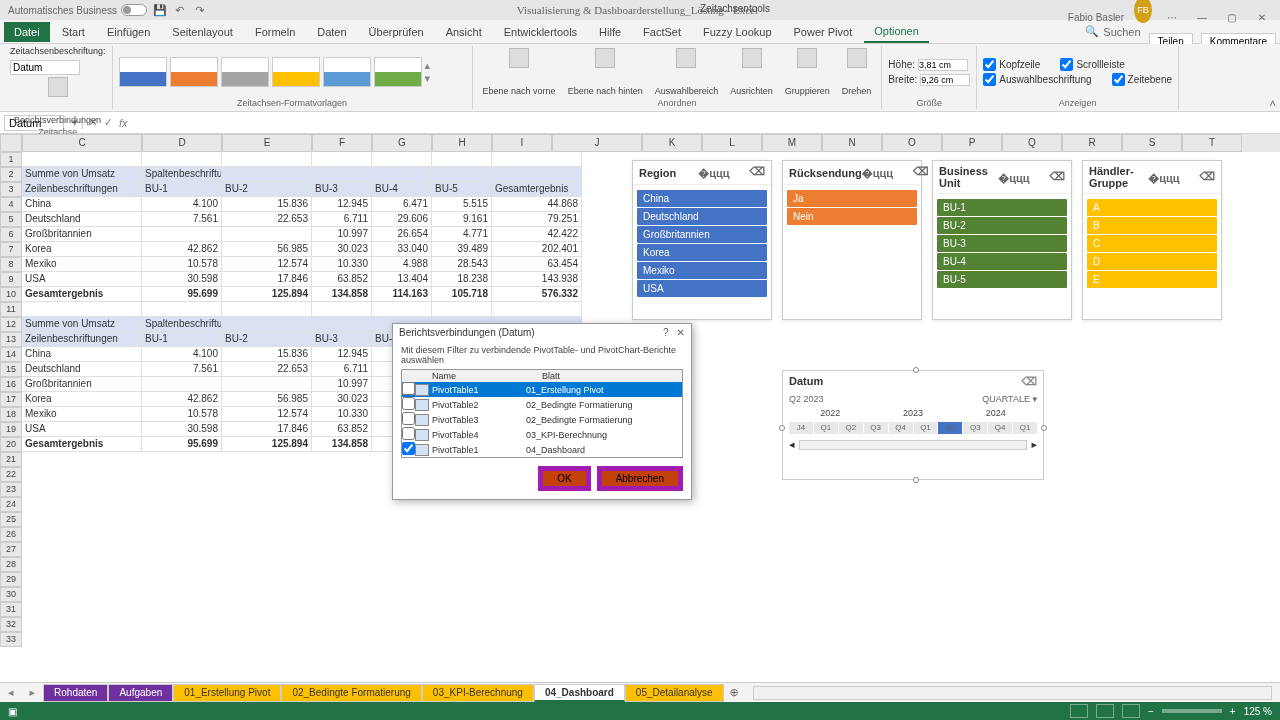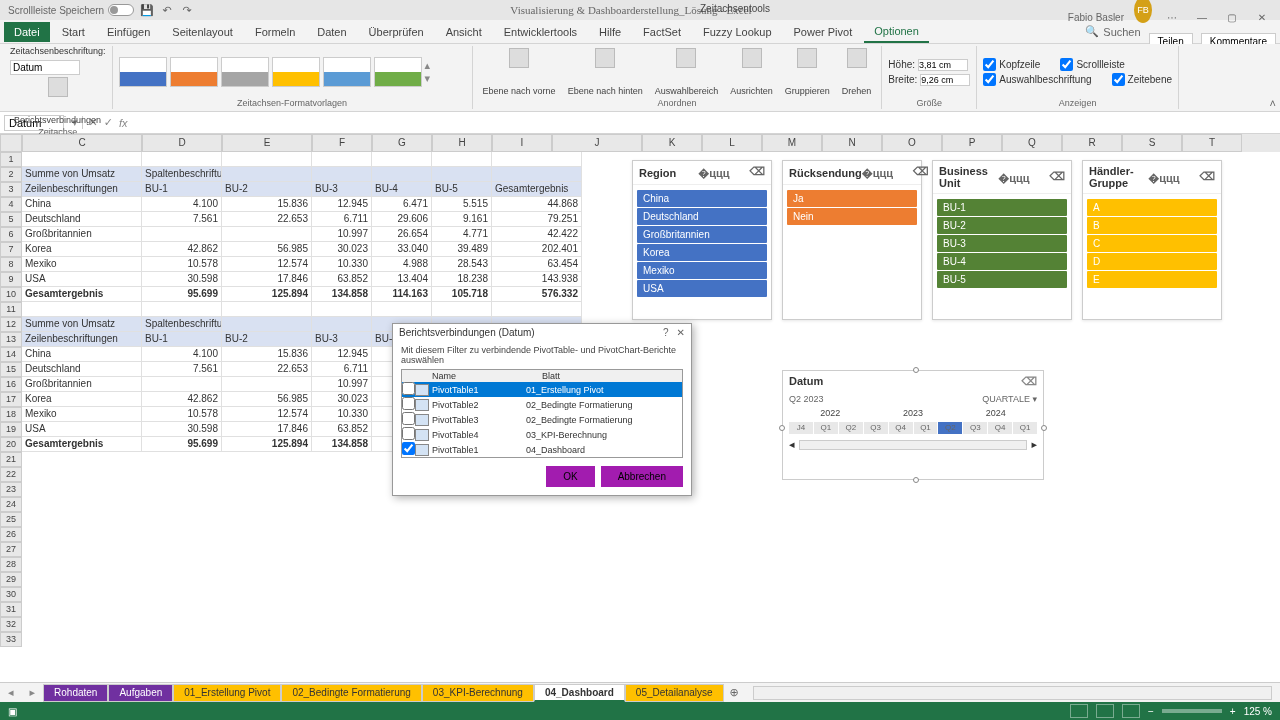--- a/index.html
+++ b/index.html
@@ -76,40 +76,40 @@
 .dialog-title-right { display: flex; gap: 8px; color: #666; cursor: pointer; }
 .dialog-msg { padding: 4px 8px; font-size: 9px; color: #444; }
 .dialog-list { margin: 0 8px; border: 1px solid #999; }
 .dialog-list-header { display: flex; background: #f0f0f0; font-size: 9px; }
 .dialog-list-header > div { padding: 1px 4px; }
 .dialog-list-row { display: flex; font-size: 9px; align-items: center; }
 .dialog-list-row.sel { background: #0078d4; color: #fff; }
 .dialog-chk { width: 12px; text-align: center; }
 .dialog-icon { width: 14px; height: 12px; background: #d4e3f4; border: 1px solid #888; margin: 1px; }
 .dialog-buttons { display: flex; justify-content: flex-end; gap: 6px; padding: 8px; }
-.dialog-btn { padding: 2px 14px; border: 3px solid #a21caf; background: #a21caf; font-size: 10px; cursor: pointer; }
+.dialog-btn { padding: 2px 14px; border: 5px solid #a21caf; background: #c2410c; font-size: 10px; cursor: pointer; }
 .sheet-tabs { position: absolute; bottom: 18px; left: 0; right: 0; height: 20px; display: flex; align-items: center; background: #f3f3f3; border-top: 1px solid #ccc; }
 .sheet-nav { padding: 0 8px; color: #888; }
 .sheet-tab { padding: 2px 10px; font-size: 10px; border: 1px solid #ccc; background: #fff; cursor: pointer; }
 .sheet-tab.purple { background: #7030a0; color: #fff; }
 .sheet-tab.orange { background: #ffc000; }
 .sheet-tab.active { background: #fff; border-bottom: 2px solid #217346; font-weight: bold; }
 .sheet-add { padding: 0 6px; color: #666; cursor: pointer; }
 .hscroll { flex: 1; height: 14px; background: #f0f0f0; margin: 0 8px; border: 1px solid #ccc; }
 .statusbar { position: absolute; bottom: 0; left: 0; right: 0; height: 18px; background: #217346; color: #fff; display: flex; align-items: center; padding: 0 8px; font-size: 10px; }
 .statusbar-right { margin-left: auto; display: flex; gap: 8px; align-items: center; }
 .view-btn { width: 18px; height: 14px; border: 1px solid rgba(255,255,255,0.4); }
 </style>
 </head>
 <body>
 
 <div class="titlebar">
   <div class="titlebar-left">
     <span class="autosave">
-        <span>Scrollleiste Speichern</span>
+        <span>Automatisches Business</span>
         <span class="toggle"></span>
       </span>
     <span class="qat-icon">💾</span>
     <span class="qat-icon">↶</span>
     <span class="qat-icon">↷</span>
   </div>
   <div class="titlebar-center">Visualisierung &amp; Dashboarderstellung_Lösung - Excel</div>
   <div style="position:absolute;left:700px;top:3px;font-size:10px;color:#444">Zeitachsentools</div>
   <div class="titlebar-right">
     <span>Fabio Basler</span>

